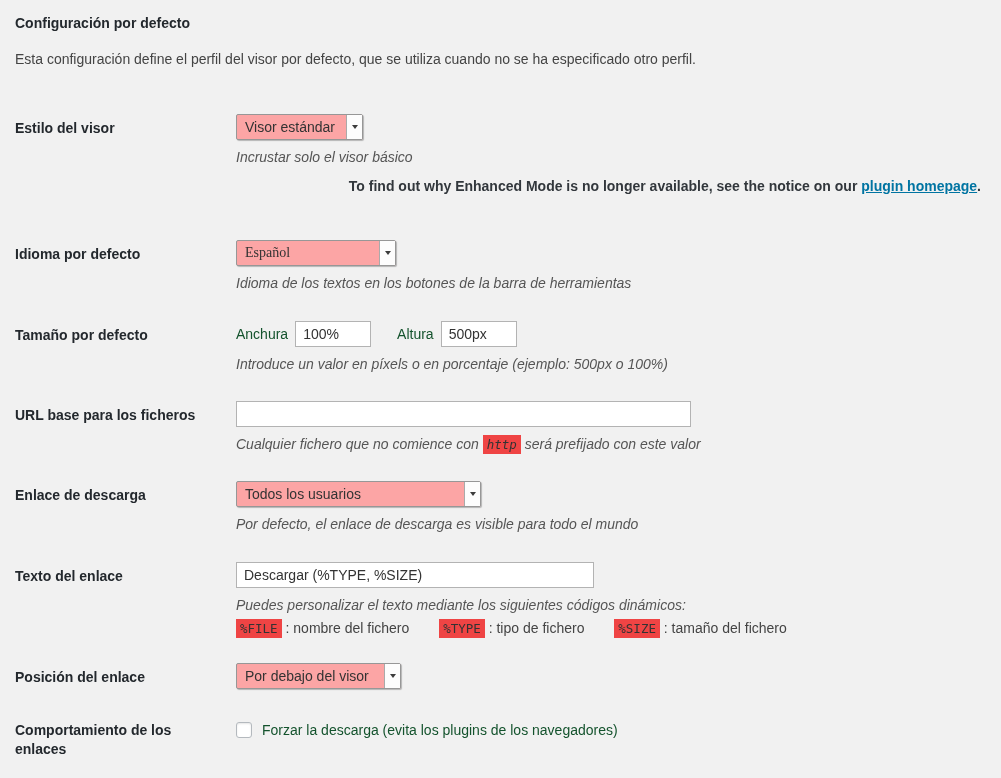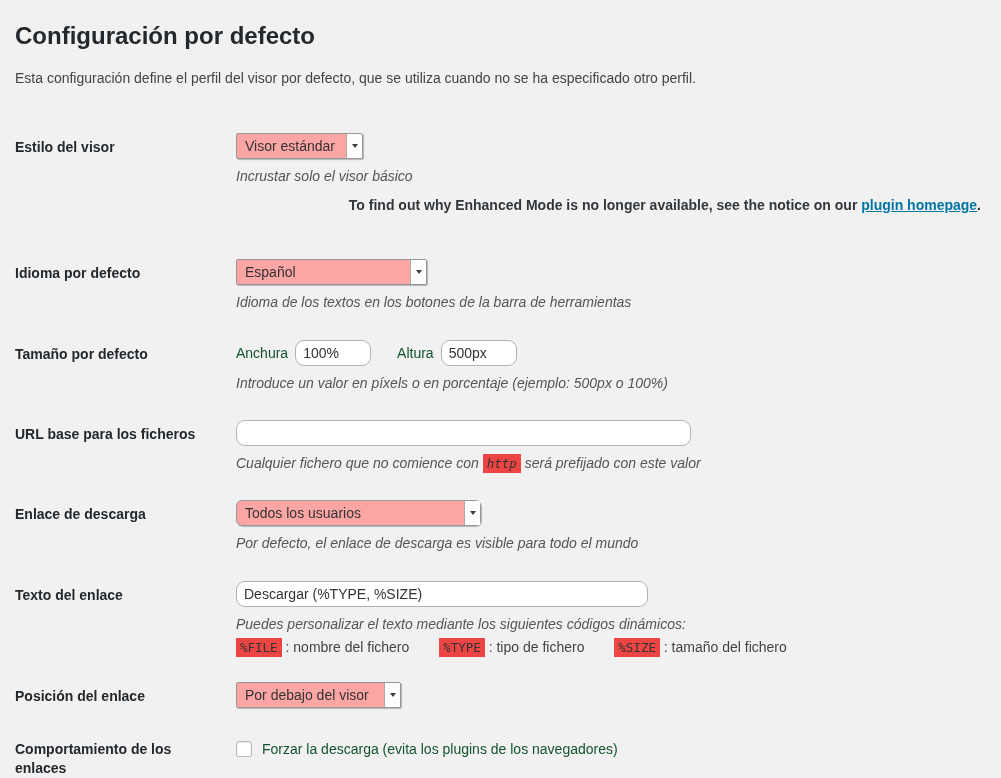--- a/index.html
+++ b/index.html
@@ -6,24 +6,24 @@
   html, body { width: 1001px; height: 778px; }
   body {
     background: #f1f1f1;
     font-family: "Liberation Sans", "DejaVu Sans", sans-serif;
     font-size: 14px;
     color: #444;
   }
   .wrap { padding: 12px 20px 20px 15px; }
 
   .page-title {
-    font-size: 24px;
+    font-size: 14px;
     font-weight: bold;
     color: #23282d;
-    margin: 8px 0 0 0;
+    margin: 2px 0 0 0;
     line-height: 1.3;
   }
   .intro {
     margin: 18px 0 28px 0;
     color: #444;
     line-height: 1.4;
   }
 
   .form-row { display: flex; margin-bottom: 27px; }
   .form-row.mb-lg { margin-bottom: 44px; margin-top: 44px; }
@@ -69,37 +69,37 @@
     background: #fdfdfd;
   }
   .fake-select .sel-arrow::after {
     content: "";
     width: 0; height: 0;
     border-left: 3.5px solid transparent;
     border-right: 3.5px solid transparent;
     border-top: 4.5px solid #3c3c3c;
   }
   .w127 { width: 127px; }
-  .w160 { width: 191px; }
-  .w245 { width: 245px; border-radius: 6px; }
+  .w160 { width: 160px; font-family: Liberation Serif, serif; }
+  .w245 { width: 245px; }
   .w165 { width: 165px; }
 
   input[type="text"] {
     height: 26px;
     border: 1px solid #b3b3b3;
-    border-radius: 9px;
+    border-radius: 0;
     background: #fff;
     padding: 0 7px;
     font-family: "Liberation Sans", "DejaVu Sans", sans-serif;
     font-size: 14px;
     color: #333;
     vertical-align: middle;
   }
   .input-sm { width: 76px; }
-  .input-md { width: 412px; }
+  .input-md { width: 358px; }
   .input-lg { width: 455px; }
 
   .description {
     font-style: italic;
     color: #555;
     margin-top: 7px;
     line-height: 1.45;
   }
   .notice {
     font-weight: bold;

